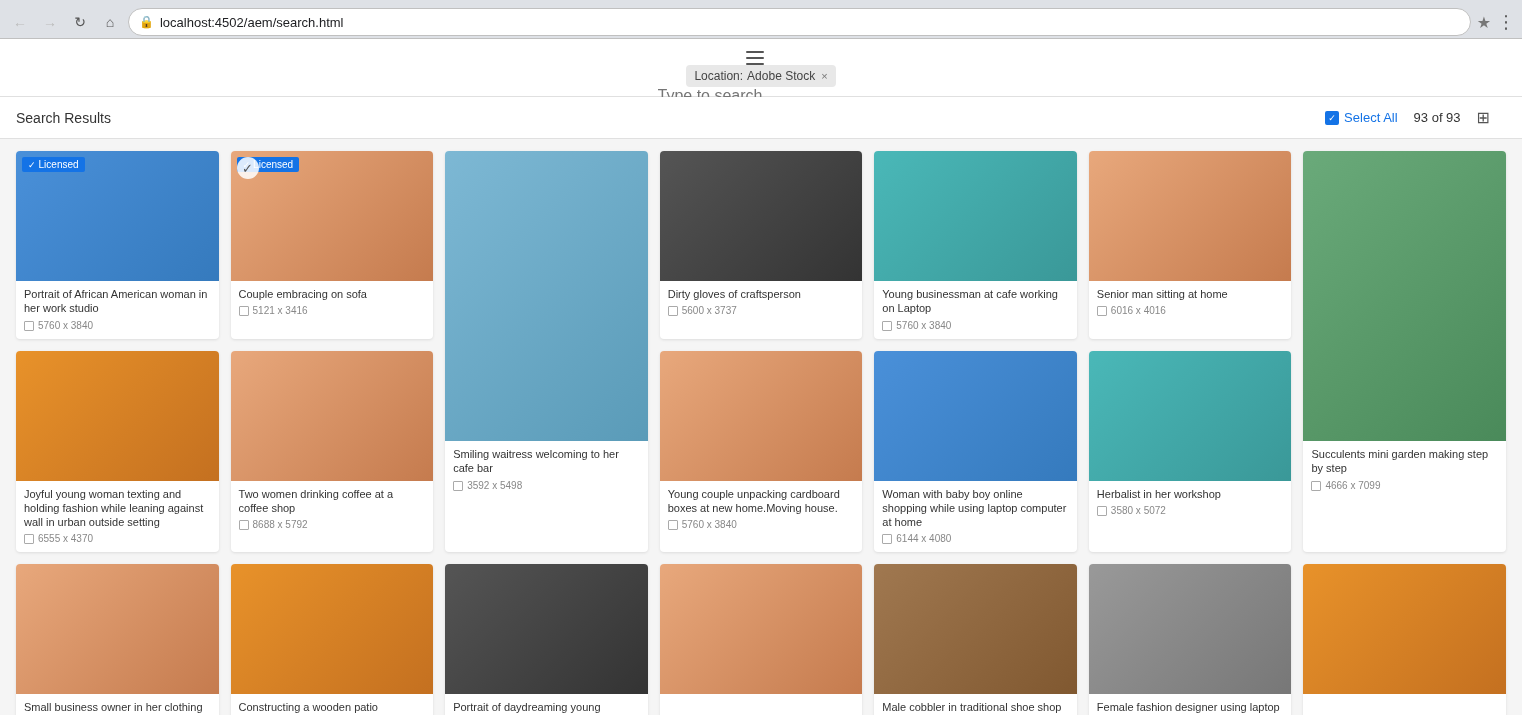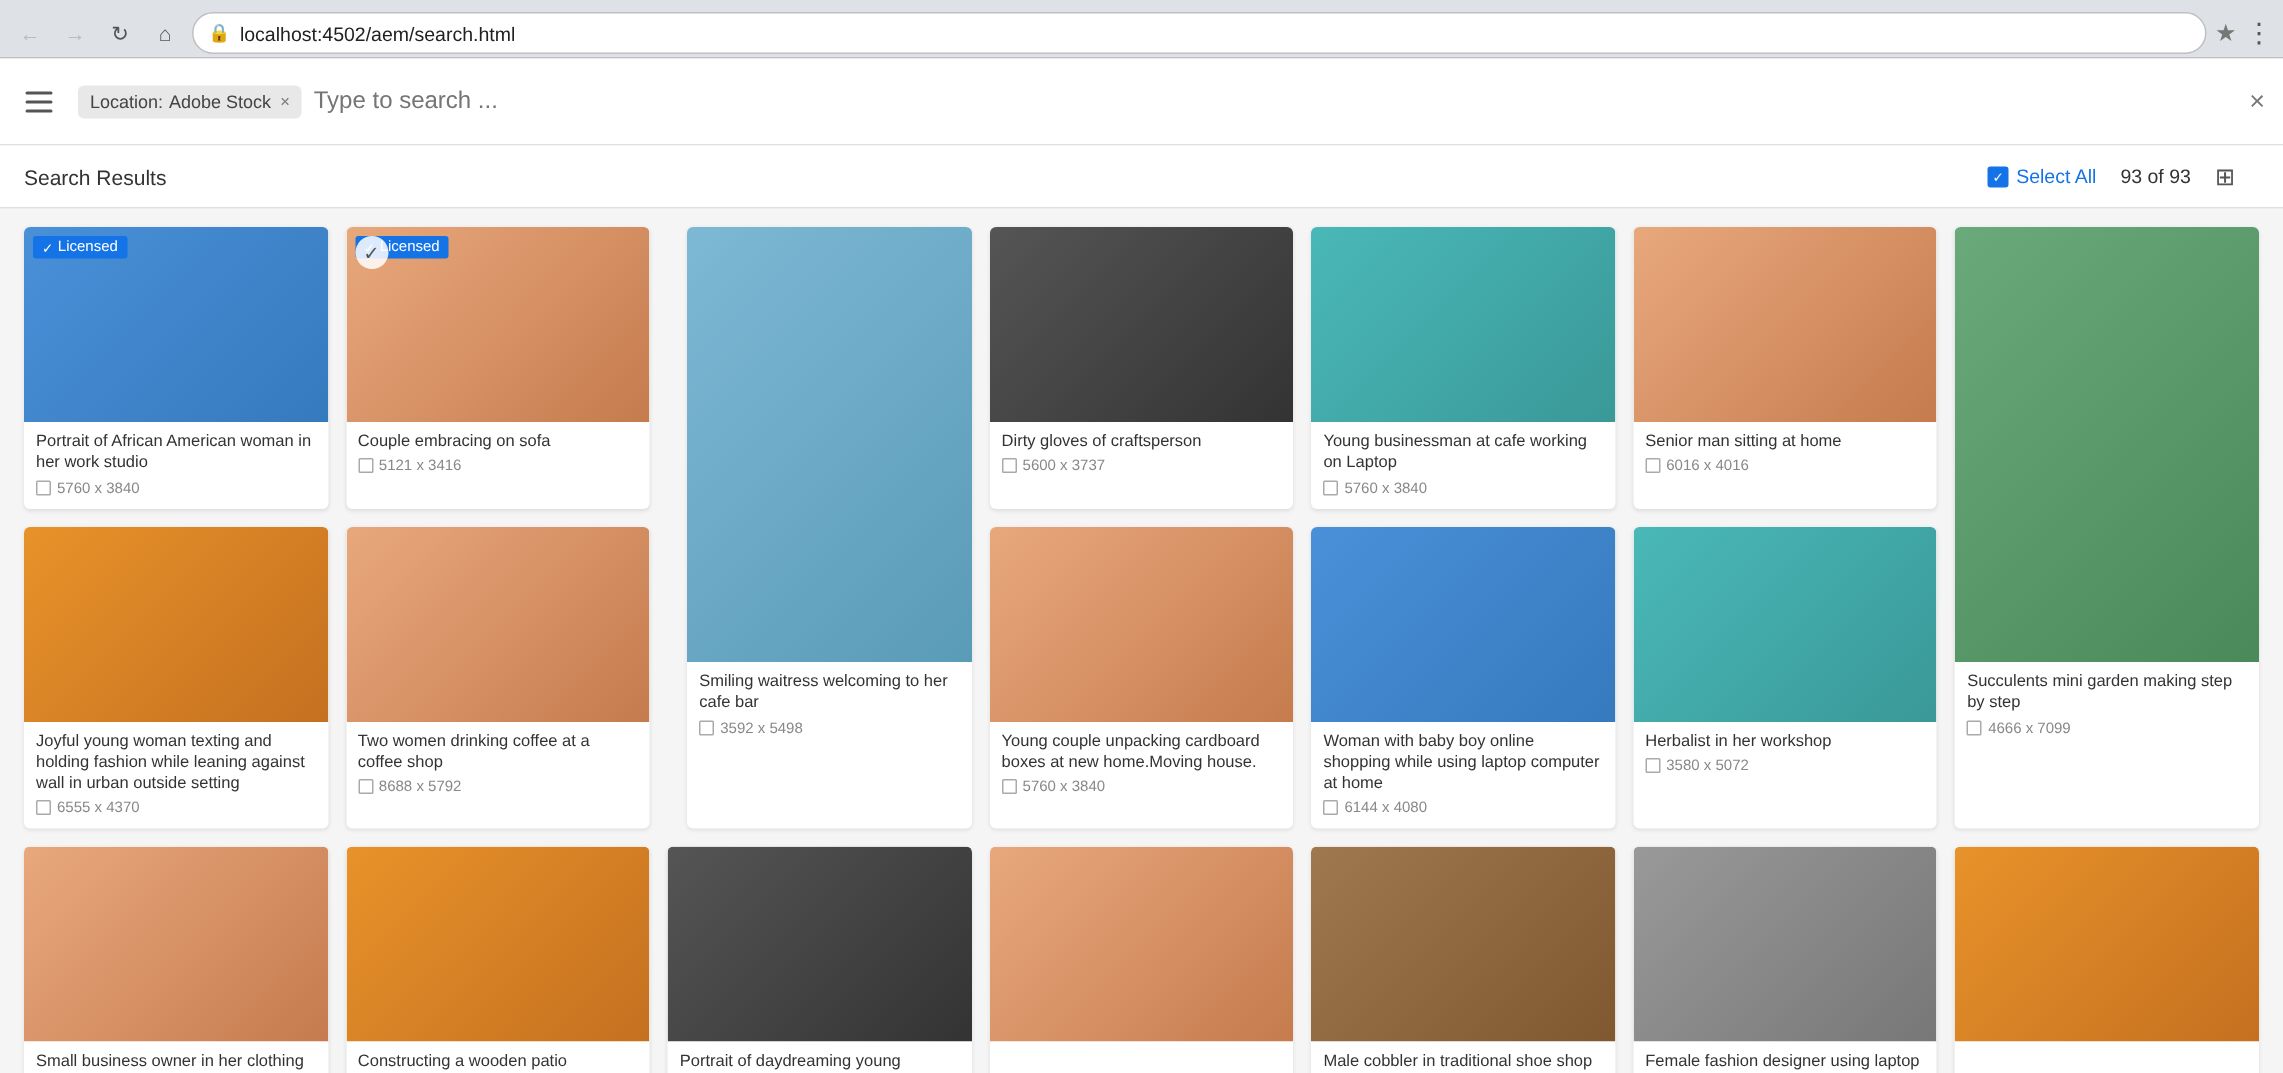--- a/index.html
+++ b/index.html
@@ -44,20 +44,21 @@
     .more-btn { color: #555; background: none; border: none; cursor: pointer; font-size: 18px; letter-spacing: -1px; }
 
     
     .app-header {
       background: white;
       border-bottom: 1px solid #e0e0e0;
       height: 58px;
       display: flex;
       align-items: center;
       padding: 12px 12px;
+      flex-direction: column;
     }
     .sidebar-toggle {
       width: 28px; height: 28px;
       background: none; border: none; cursor: pointer;
       display: flex; flex-direction: column; gap: 4px; align-items: center; justify-content: center;
       margin-right: 12px;
     }
     .sidebar-toggle span {
       width: 18px; height: 2px; background: #555; border-radius: 1px;
     }
@@ -169,21 +170,21 @@
       font-size: 13px; color: #555;
     }
     .card-body {
       padding: 6px 8px 8px;
     }
     .card-title {
       font-size: 11px; color: #333; line-height: 1.3;
       margin-bottom: 4px;
     }
     .card-meta {
-      display: flex; align-items: flex-start; gap: 4px;
+      display: flex; align-items: flex-end; gap: 4px;
       color: #888; font-size: 10px;
     }
     .meta-icon {
       width: 10px; height: 10px;
       border: 1px solid #aaa; border-radius: 1px;
       display: inline-flex; align-items: center; justify-content: center;
     }
 
     
     .content-area::-webkit-scrollbar { width: 6px; }
@@ -274,21 +275,21 @@
       <div class="check-overlay">✓</div>
     </div>
     <div class="card-body">
       <div class="card-title">Couple embracing on sofa</div>
       <div class="card-meta">
       <span class="meta-icon"></span>
       <span>5121 x 3416</span>
     </div>
     </div>
   </div>
-      <div class="card" style="grid-row: span 2; margin-left: 13px;">
+      <div class="card" style="grid-row: span 2;">
     <div class="card-img-wrap">
       <div class="card-img-placeholder img-cool" style="height:290px;">
       </div>
 
     </div>
     <div class="card-body">
       <div class="card-title">Smiling waitress welcoming to her cafe bar</div>
       <div class="card-meta">
       <span class="meta-icon"></span>
       <span>3592 x 5498</span>

